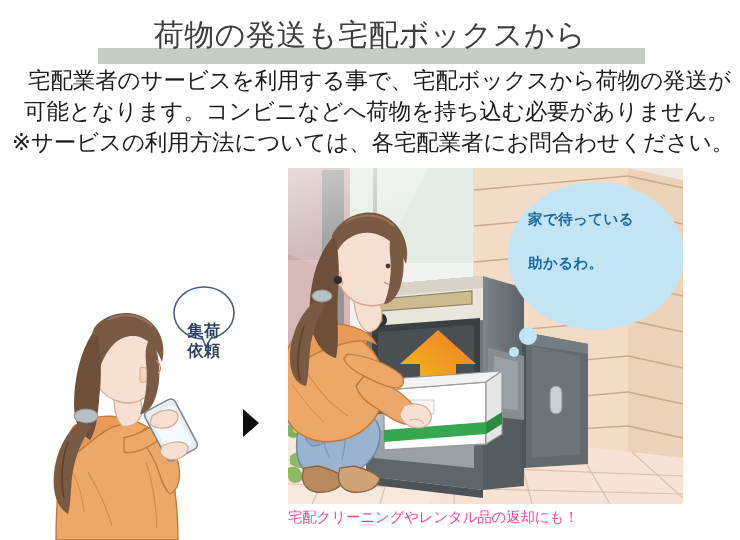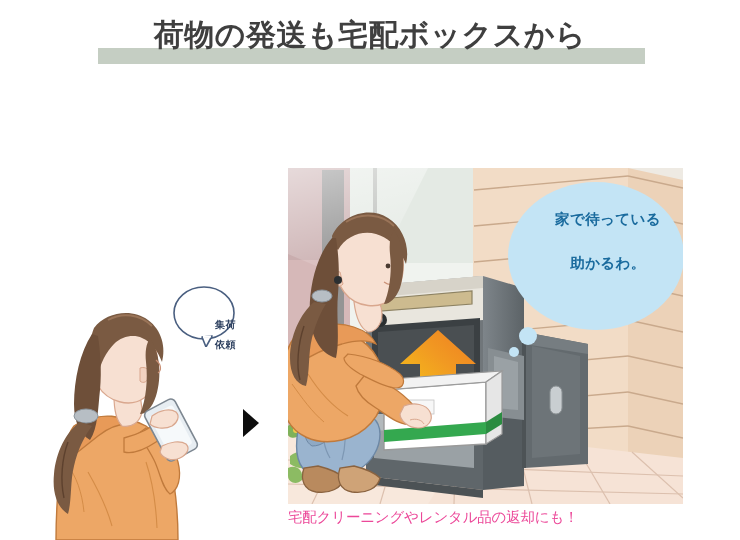--- a/index.html
+++ b/index.html
@@ -14,21 +14,21 @@
 
   
   .title-wrap{position:absolute;left:0;top:10px;width:740px;height:50px;}
   .title-bar{
     position:absolute;left:98px;top:38px;width:547px;height:16px;
     background:#c5cec3;
   }
   .title-text{
     position:absolute;left:0;top:8px;width:740px;
     text-align:center;
-    font-size:30px;font-weight:bold;
+    font-size:30px;font-weight:normal;
     letter-spacing:0.5px;
     color:#3f3f3f;
     line-height:34px;
     white-space:nowrap;
   }
 
   
   .body-text{
     position:absolute;left:12px;top:65px;width:716px;
     font-size:22.5px;
@@ -65,44 +65,49 @@
   .caption{
     position:absolute;left:288px;top:508px;width:400px;
     font-size:14.5px;color:#ec4899;
     white-space:nowrap;
     letter-spacing:-0.2px;
   }
 
   
   .think-text{
     position:absolute;left:240px;top:40px;width:160px;
-    text-align:center;
+    text-align:left;
     font-size:14.5px;line-height:22px;font-weight:bold;
     color:#1a6b9e;
     letter-spacing:0.4px;
   }
   .req-text{
-    position:absolute;left:0px;top:30px;width:64px;
-    text-align:right;
-    font-size:10px;line-height:20px;font-weight:bold;
+    position:absolute;left:0px;top:36px;width:64px;
+    text-align:center;
+    font-size:16px;line-height:20px;font-weight:bold;
     color:#2e4160;
     letter-spacing:0.5px;
   }
   .req-bubble{position:absolute;left:172px;top:285px;width:64px;height:62px;}
 </style>
 </head>
 <body>
 
 <div class="page">
 
   <div class="title-wrap">
     <div class="title-bar"></div>
     <div class="title-text">荷物の発送も宅配ボックスから</div>
   </div>
 
+  <div class="body-text">
+    <span class="body-line l1">宅配業者のサービスを利用する事で、宅配ボックスから荷物の発送が</span>
+    <span class="body-line l2">可能となります。コンビニなどへ荷物を持ち込む必要がありません。</span>
+    <span class="body-line l3">※サービスの利用方法については、各宅配業者にお問合わせください。</span>
+  </div>
 
   <div class="left-illo">
     <svg width="215" height="264" viewBox="0 0 215 264" xmlns="http://www.w3.org/2000/svg">
       <g>
 
         <path d="M46 150 C38 160 32 186 30 214 C28 240 28 258 28 264 L150 264 C150 250 149 228 146 208 C142 182 132 160 118 150 C100 140 62 138 46 150 Z" fill="#eda766" stroke="#c07a3c" stroke-width="1.4"></path>
 
         <path d="M54 146 C44 154 40 168 42 182 C50 176 60 168 70 160 C80 152 90 148 100 148 C96 140 76 136 54 146 Z" fill="#e89a58" stroke="#c07a3c" stroke-width="1.3"></path>
 
         <path d="M60 196 C68 210 78 228 84 250" fill="none" stroke="#d48c47" stroke-width="1.1"></path>

